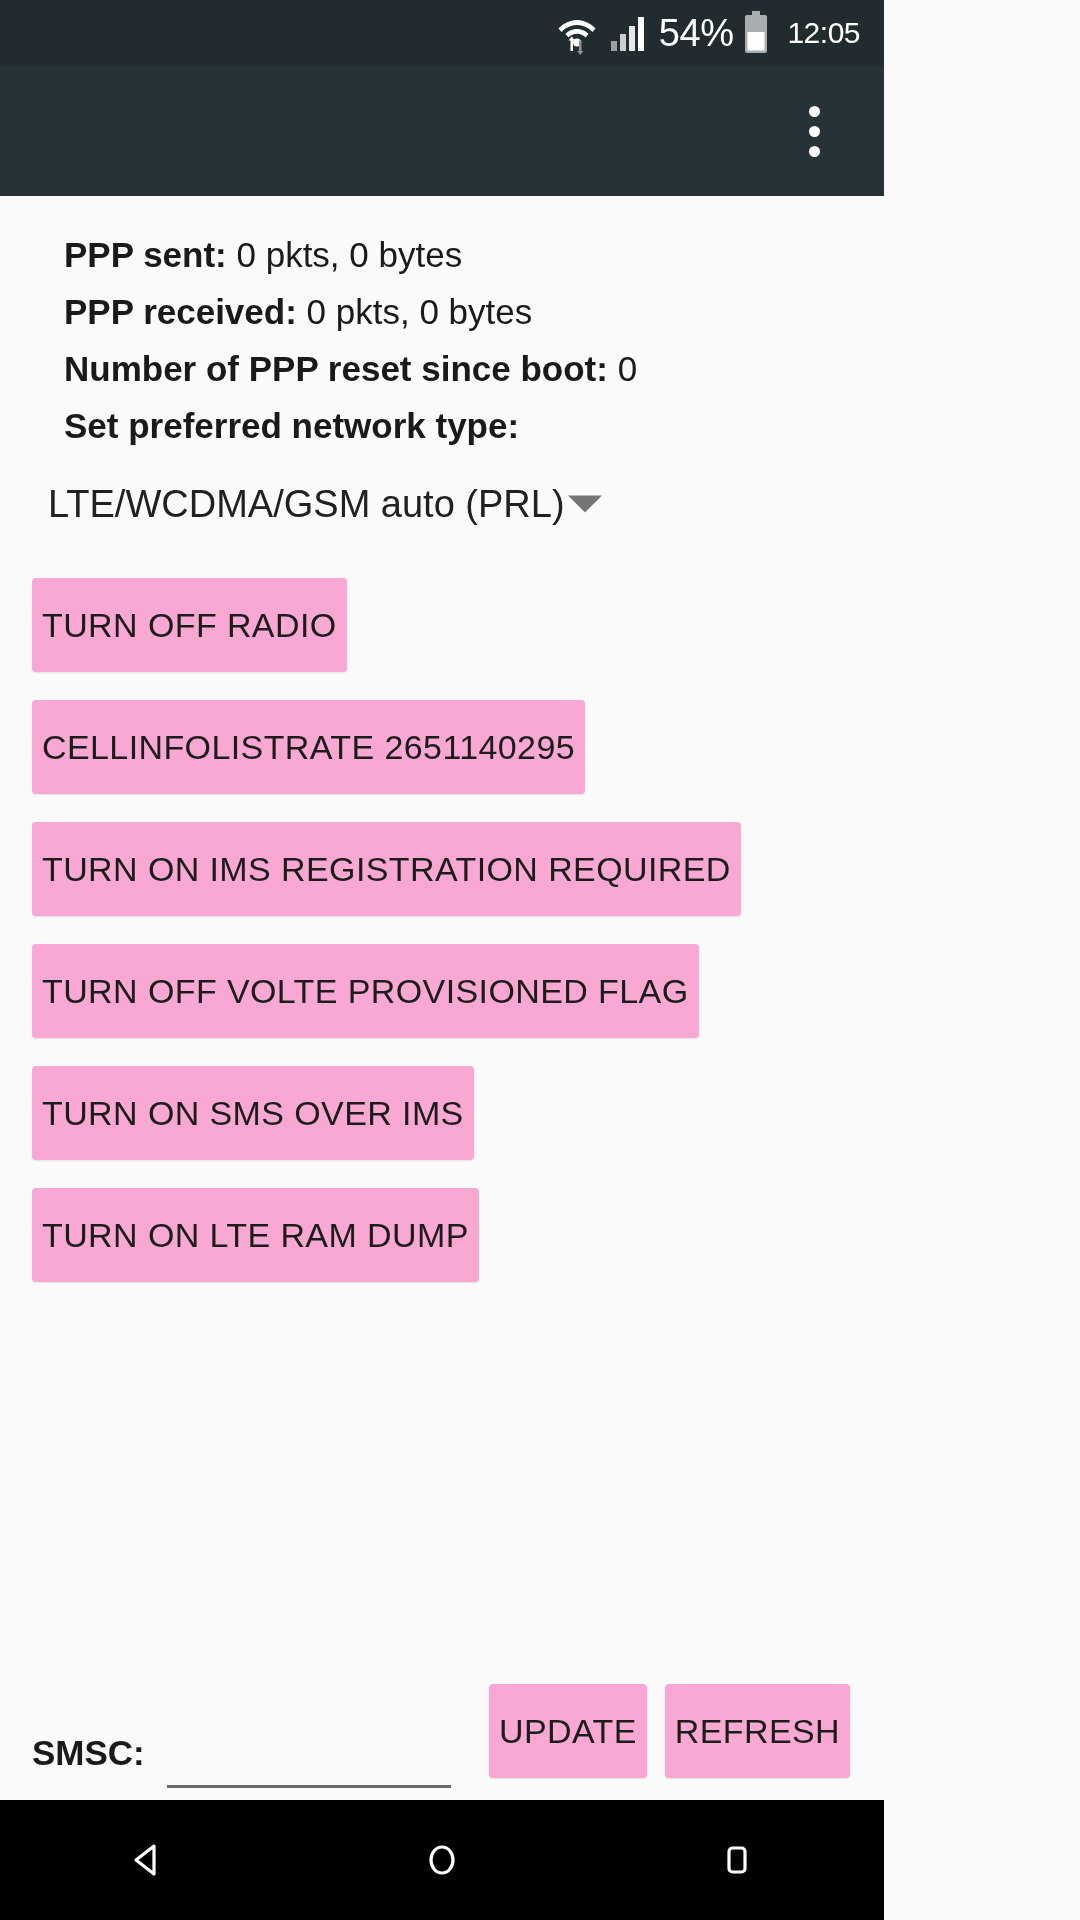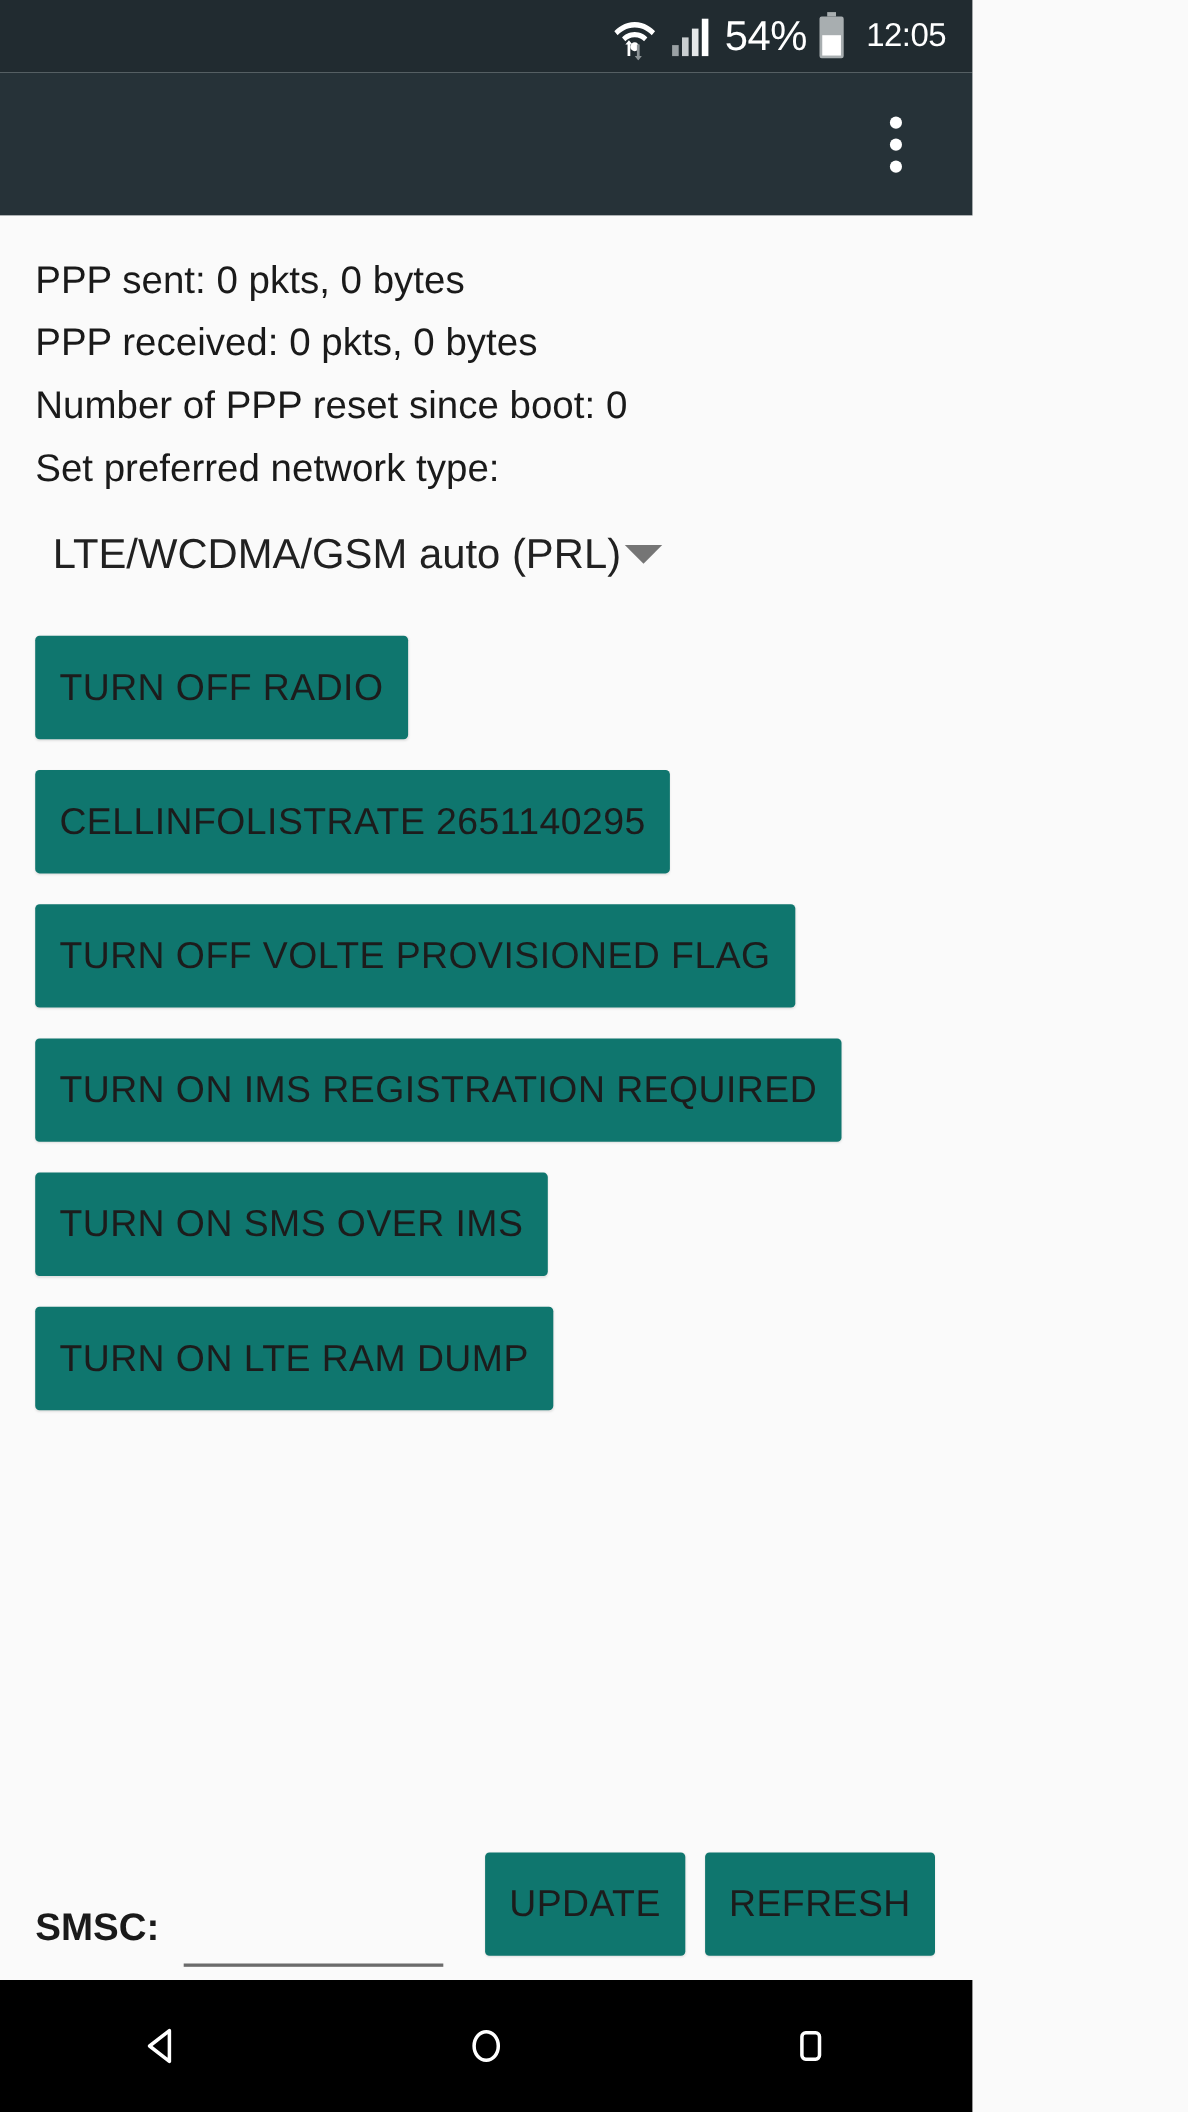--- a/index.html
+++ b/index.html
@@ -109,21 +109,21 @@
     position: relative;
     overflow: hidden;
   }
 
   .info-line {
     font-size: 35px;
     line-height: 57px;
     color: #1a1a1a;
     white-space: nowrap;
   }
-  .info-line .lbl { font-weight: 400; }
+  .info-line .lbl { font-weight: 700; margin-left: 32px; }
   .info-line .val { font-weight: 400; }
 
   
   #spinner-row {
     position: relative;
     height: 92px;
     margin-top: 4px;
     display: flex;
     align-items: center;
     cursor: pointer;
@@ -146,28 +146,28 @@
     border-right: 17px solid transparent;
     border-top: 17px solid #757575;
   }
 
   
   .btn-row {
     margin-top: 28px;
     display: flex;
   }
   .mbtn {
-    background: #0f766e;
+    background: #f9a8d4;
     border: none;
     border-radius: 4px;
     color: #1c1c1c;
     font-size: 34px;
     font-family: "Liberation Sans", sans-serif;
     letter-spacing: 0.4px;
-    padding: 30px 22px;
+    padding: 30px 10px;
     line-height: 1;
     cursor: pointer;
     text-align: center;
     white-space: nowrap;
     box-shadow: 0 1px 2px rgba(0,0,0,0.10);
   }
 
   
   #smsc-row {
     position: absolute;
@@ -298,25 +298,25 @@
 
     <div class="btn-row">
       <button class="mbtn">TURN OFF RADIO</button>
     </div>
 
     <div class="btn-row">
       <button class="mbtn">CELLINFOLISTRATE 2651140295</button>
     </div>
 
     <div class="btn-row">
+      <button class="mbtn">TURN ON IMS REGISTRATION REQUIRED</button>
+    </div>
+
+    <div class="btn-row">
       <button class="mbtn">TURN OFF VOLTE PROVISIONED FLAG</button>
-    </div>
-
-    <div class="btn-row">
-      <button class="mbtn">TURN ON IMS REGISTRATION REQUIRED</button>
     </div>
 
     <div class="btn-row">
       <button class="mbtn">TURN ON SMS OVER IMS</button>
     </div>
 
     <div class="btn-row">
       <button class="mbtn">TURN ON LTE RAM DUMP</button>
     </div>
 

